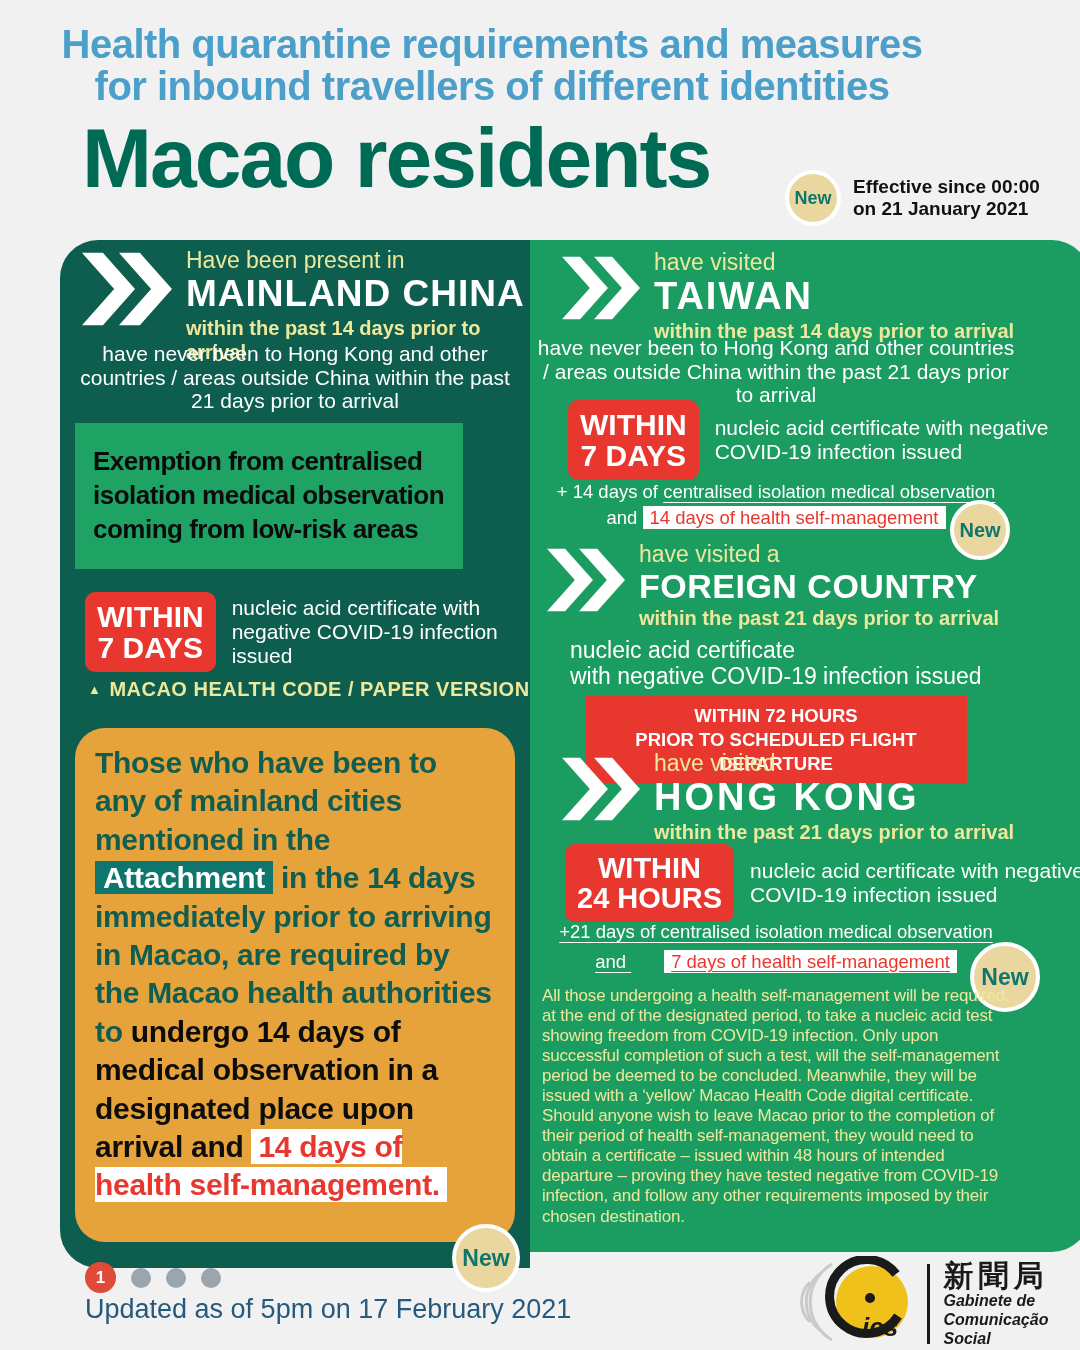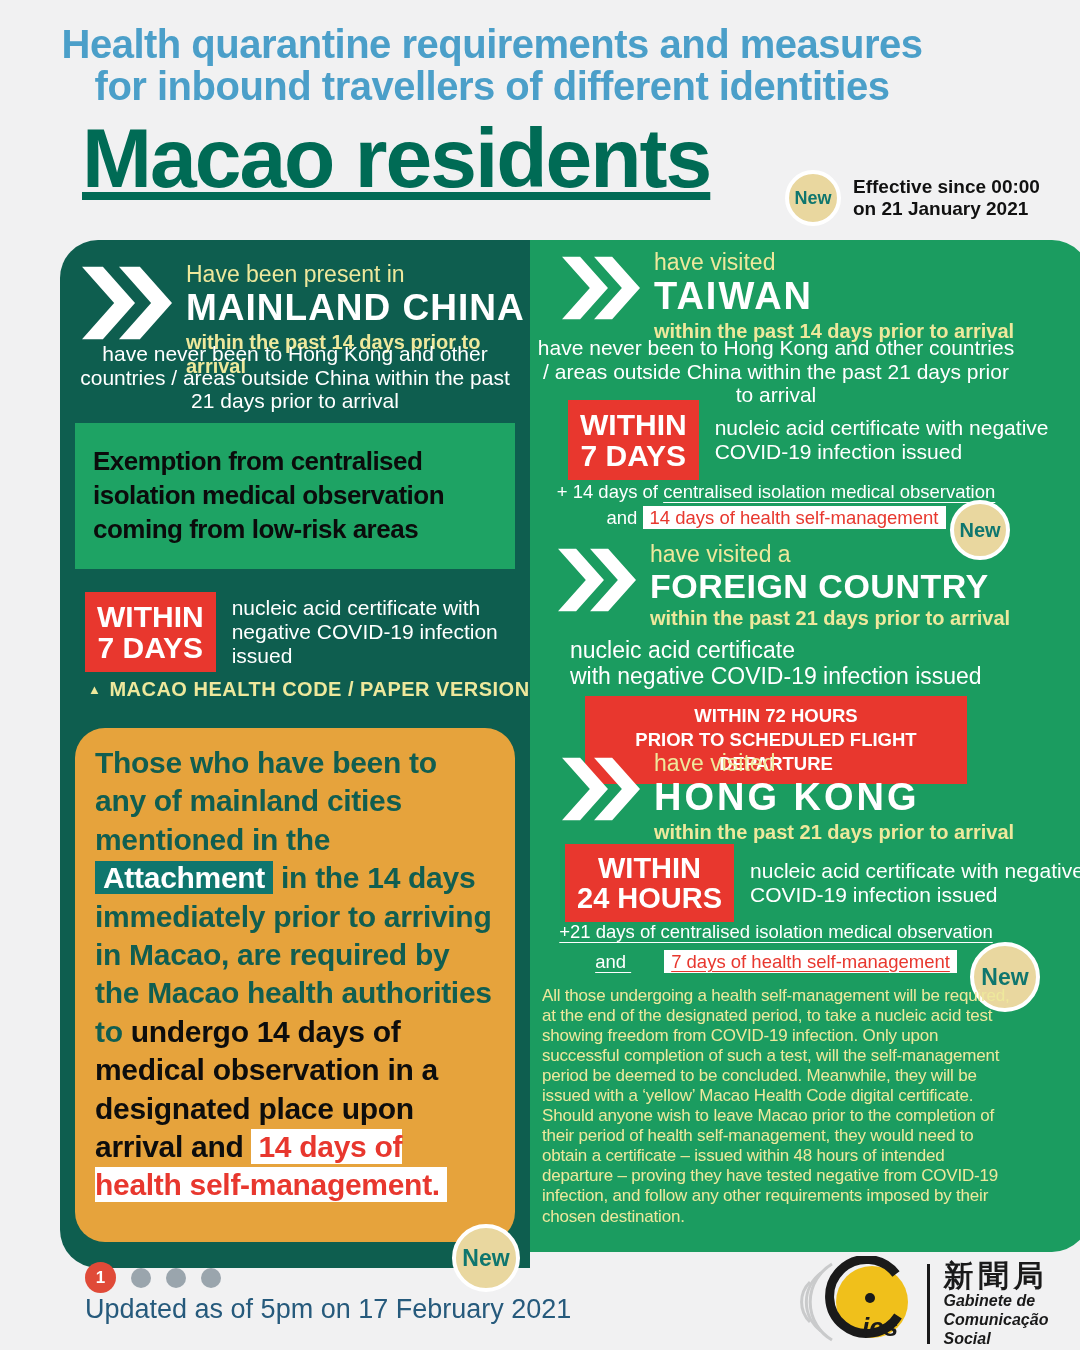--- a/index.html
+++ b/index.html
@@ -7,21 +7,21 @@
     width:1080px; height:1350px; position:relative; overflow:hidden;
     background:#f1f1f2; font-family:"Liberation Sans", sans-serif;
   }
   
   .hdr-title {
     position:absolute; top:24px; left:0; width:984px; text-align:center;
     color:#4b9fc9; font-weight:bold; font-size:40px; line-height:1.04; letter-spacing:-0.5px;
   }
   .macao {
     position:absolute; top:110px; left:82px; font-size:84px; font-weight:bold;
-    color:#006b55; letter-spacing:-2px;text-decoration:underline;
+    color:#006b55; letter-spacing:-2px;
   }
   .effective { position:absolute; top:170px; left:785px; display:flex; align-items:center; gap:12px; }
   .badge-new {
     border-radius:50%; background:#e9d79f; border:4px solid #fff;
     display:flex; align-items:center; justify-content:center;
     color:#0f766e; font-weight:bold; box-sizing:content-box; flex:0 0 auto;
   }
   .b-top { width:48px; height:48px; font-size:18px; }
   .effective-text { font-size:19px; font-weight:bold; color:#111; line-height:1.18; }
 
@@ -34,35 +34,35 @@
     position:absolute; left:530px; top:240px; width:560px; height:1012px;
     background:#1b9c60; border-radius:0 38px 38px 0;
   }
   .sec-head { position:absolute; display:flex; gap:14px; align-items:flex-start; }
   .chev svg { display:block; }
   .sh-intro { color:#eee89c; font-size:23px; line-height:1.1; }
   .sh-dest  { color:#fff; font-weight:bold; line-height:1.15; }
   .sh-period{ color:#eee89c; font-size:20px; font-weight:bold; line-height:1.2; }
 
   
-  .lp-head { top:22px; left:22px; }
+  .lp-head { top:8px; left:22px; }
   .lp-dest { font-size:37px; letter-spacing:1px; }
   .lp-cond {
     position:absolute; top:102px; left:10px; width:450px; text-align:center;
     color:#fff; font-size:21px; line-height:1.12;
   }
   .exemption {
-    position:absolute; top:183px; left:15px; width:440px; height:146px;
+    position:absolute; top:183px; left:15px; width:388px; height:146px;
     background:#1ea364; box-sizing:border-box; padding:22px 18px;
     color:#0b0b0b; font-size:26px; font-weight:600; letter-spacing:-0.5px; line-height:1.3;
   }
   .within-row { position:absolute; display:flex; gap:16px; align-items:center; }
   .red-badge {
     background:#e8372e; color:#fff; font-weight:bold; text-align:center;
-    padding:9px 12px; line-height:1.04; flex:0 0 auto;
+    padding:9px 12px; line-height:1.04; flex:0 0 auto;border-radius:10px;
   }
   .lp-within { top:352px; left:25px; }
   .lp-within .red-badge { font-size:30px; }
   .within-text { color:#fff; font-size:21px; line-height:1.14; }
   .health-code {
     position:absolute; top:438px; left:28px; color:#eee89c; font-weight:bold;
     font-size:20px; letter-spacing:0.5px;
   }
   .health-code .tri { font-size:13px; margin-right:8px; position:relative; top:-2px; }
   .orange-box {
@@ -87,21 +87,21 @@
   }
   .rp-within1 { top:160px; left:38px; }
   .rp-within1 .red-badge { font-size:30px; }
   .rp-note { position:absolute; left:0; width:492px; text-align:center; color:#fff; font-size:18.5px; }
   .n1 { top:241px; }
   .n2 { top:267px; }
   .u-white { text-decoration:underline; text-underline-offset:4px; }
   .u-red { text-decoration:underline; text-underline-offset:3px;margin-left:33px; }
   .rp-new1 { position:absolute; left:420px; top:260px; }
   .b-tw { width:52px; height:52px; font-size:20px; }
-  .rp-head2 { top:302px; left:28px; }
+  .rp-head2 { top:302px; left:17px; }
   .rp-cert {
     position:absolute; top:397px; left:40px; color:#fff; font-size:23px; line-height:1.13;
   }
   .rp-redbox {
     position:absolute; top:456px; left:55px; width:382px; box-sizing:border-box;
     background:#e8372e; color:#fff; text-align:center; font-size:18.5px; font-weight:bold;
     line-height:1.3; padding:8px 4px;
   }
   .rp-head3 { top:511px; left:32px; }
   .rp-within2 { top:604px; left:35px; }

